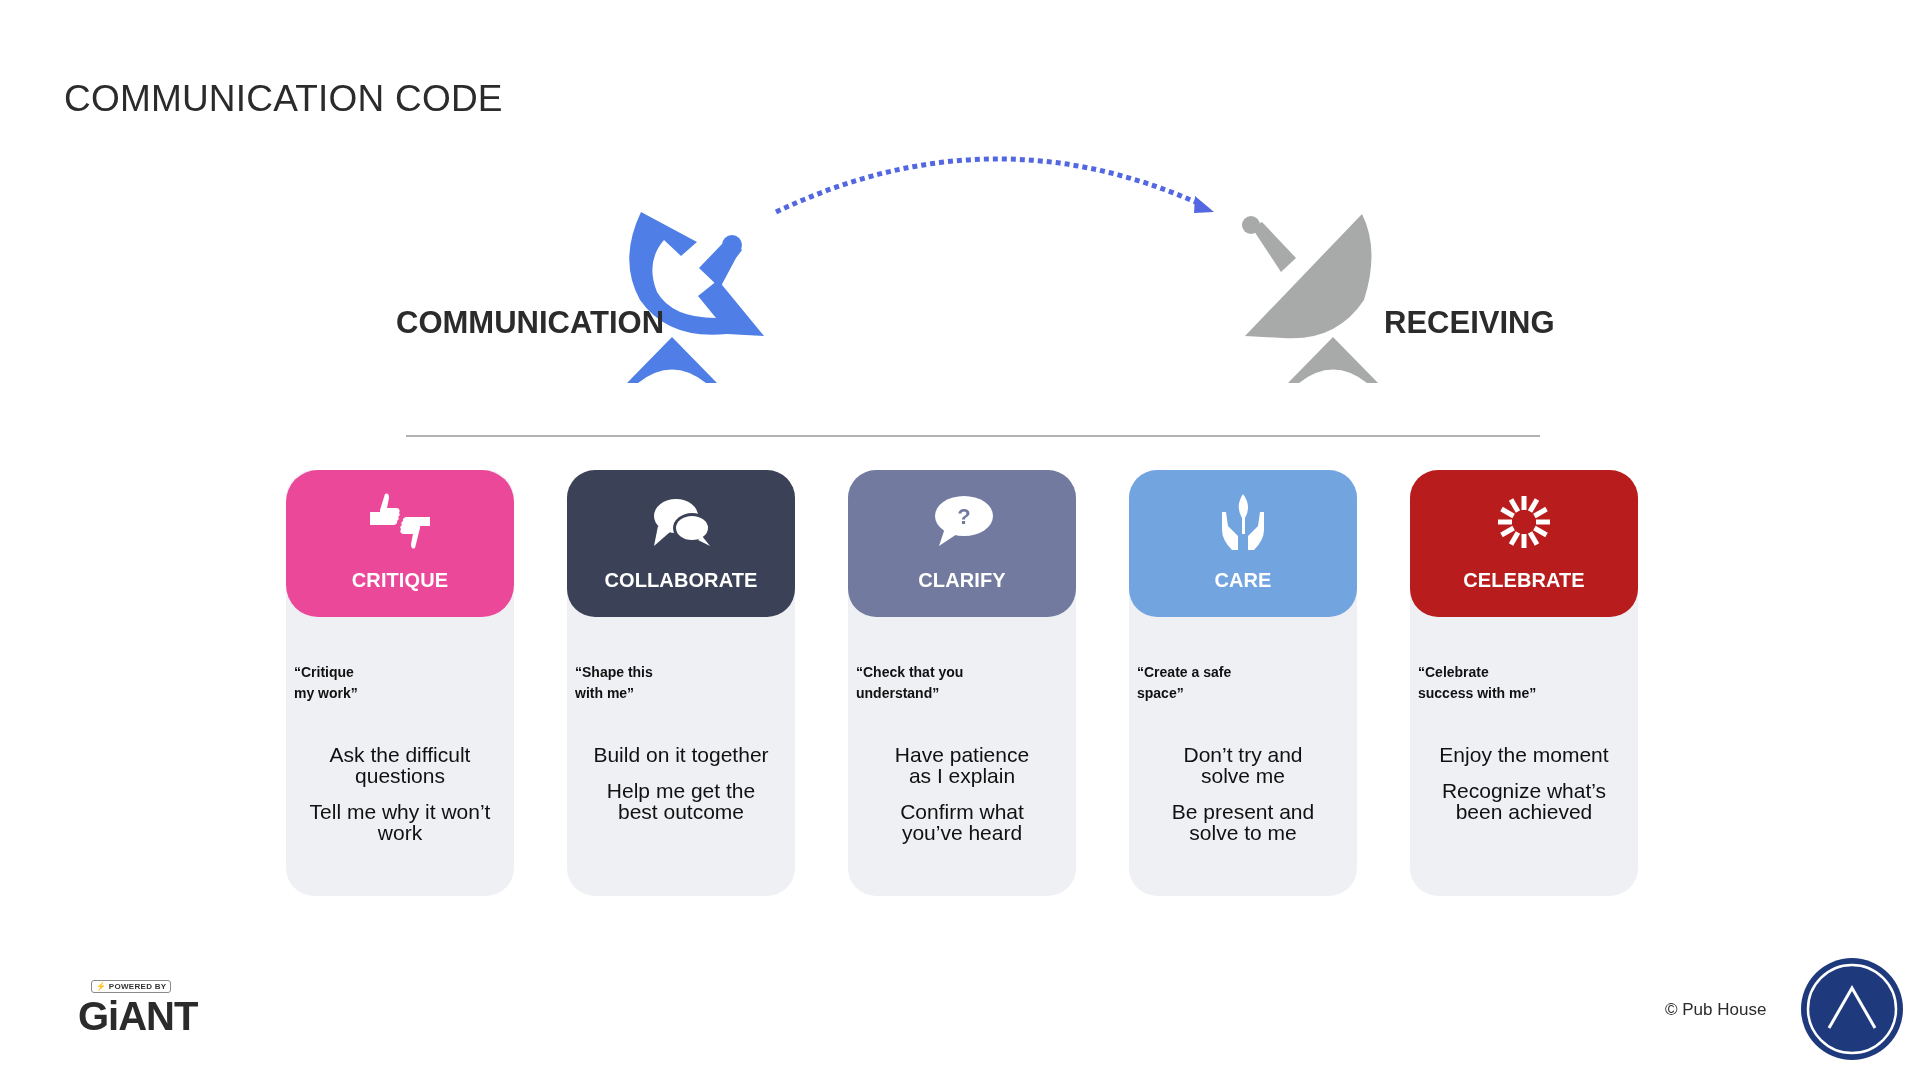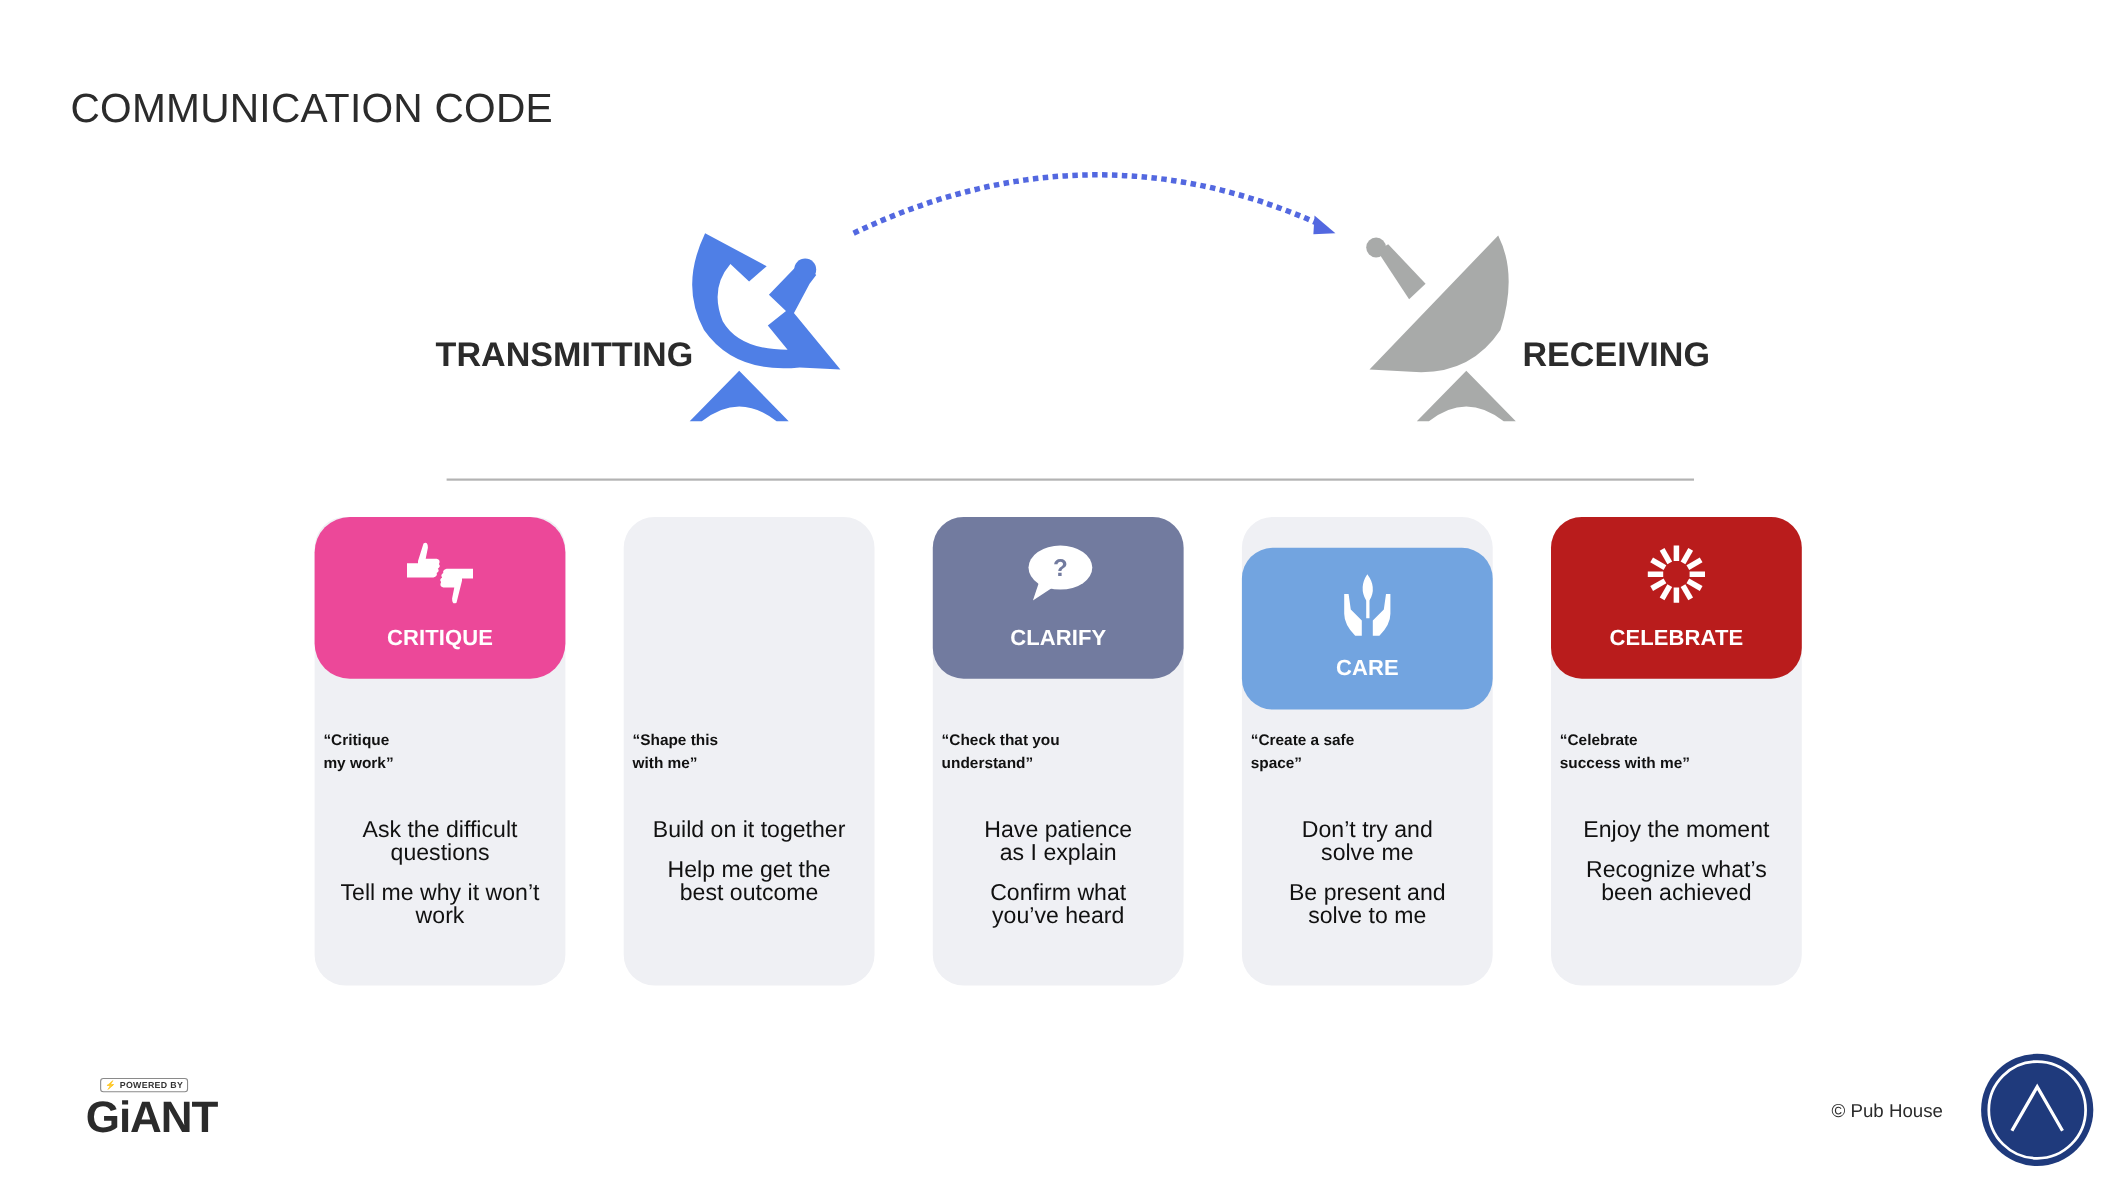--- a/index.html
+++ b/index.html
@@ -70,21 +70,21 @@
   </g>
 
   <g fill="#a8aaa9">
     <path d="M 1245 336 L 1362 214 Q 1380 250 1364 300 Q 1336 342 1283 338 Z"></path>
     <circle cx="1251" cy="225" r="9"></circle>
     <polygon points="1252,228 1262,222 1296,258 1281,272"></polygon>
     <path d="M 1288 383 L 1333 337 L 1378 383 L 1367 383 Q 1333 356 1299 383 Z"></path>
   </g>
 </svg>
 
-<div id="label-transmitting" class="abs side-label">TRANSMITTING</div>
+<div id="label-transmitting" class="abs side-label">COMMUNICATION</div>
 <div id="label-receiving" class="abs side-label">RECEIVING</div>
 
 <div id="divider" class="abs"></div>
 
 <div class="card" style="left:286px;">
   <div class="card-head" style="background:#ec4899;border-radius:32px;">
     <svg class="card-icon" viewBox="0 0 70 66">
       <path d="M5 22 L15 22 L15 20 L20 4 Q24 2 24 8 L22 18 L32 18 Q36 19 34 23 Q36 25 33 27 Q35 29 32 31 Q33 34 29 35 L12 35 L5 35 Z" fill="#fff"></path>
       <path d="M65 36 L55 36 L55 38 L50 58 Q46 60 46 54 L48 44 L38 44 Q34 43 36 39 Q34 37 37 35 Q35 33 38 31 Q37 28 41 27 L58 27 L65 27 Z" fill="#fff"></path>
     </svg>
@@ -94,20 +94,30 @@
     <div>“Critique</div>
     <div>my work”</div>
   </div>
   <div class="card-points">
     <div><span>Ask the difficult</span><br><span>questions</span></div>
     <div><span>Tell me why it won’t</span><br><span>work</span></div>
   </div>
 </div>
 
 <div class="card" style="left:567px;">
+  <div class="card-head" style="background:#3b4156;">
+    <svg class="card-icon" viewBox="0 0 70 66">
+      <ellipse cx="30" cy="26" rx="22" ry="17" fill="#fff"></ellipse>
+      <polygon points="12,36 8,56 24,42" fill="#fff"></polygon>
+      <ellipse cx="46" cy="38" rx="19" ry="15" fill="#3b4156"></ellipse>
+      <ellipse cx="46" cy="38" rx="16" ry="12" fill="#fff"></ellipse>
+      <polygon points="56,46 64,56 52,50" fill="#fff"></polygon>
+    </svg>
+    <div class="card-title">COLLABORATE</div>
+  </div>
   <div class="card-quote">
     <div>“Shape this</div>
     <div>with me”</div>
   </div>
   <div class="card-points">
     <div><span>Build on it together</span></div>
     <div><span>Help me get the</span><br><span>best outcome</span></div>
   </div>
 </div>
 
@@ -124,21 +134,21 @@
     <div>“Check that you</div>
     <div>understand”</div>
   </div>
   <div class="card-points">
     <div><span>Have patience</span><br><span>as I explain</span></div>
     <div><span>Confirm what</span><br><span>you’ve heard</span></div>
   </div>
 </div>
 
 <div class="card" style="left:1129px;">
-  <div class="card-head" style="background:#72a4e0;margin-top:28px;">
+  <div class="card-head" style="background:#72a4e0;">
     <svg class="card-icon" viewBox="0 0 70 66">
       <path d="M35 4 Q44 16 37 28 L37 44 L34 44 L34 28 Q27 16 35 4 Z" fill="#fff"></path>
       <path d="M14 22 L18 22 L20 36 L30 46 L30 60 L24 60 Q14 50 14 40 Z" fill="#fff"></path>
       <path d="M56 22 L52 22 L50 36 L40 46 L40 60 L46 60 Q56 50 56 40 Z" fill="#fff"></path>
     </svg>
     <div class="card-title">CARE</div>
   </div>
   <div class="card-quote">
     <div>“Create a safe</div>
     <div>space”</div>

